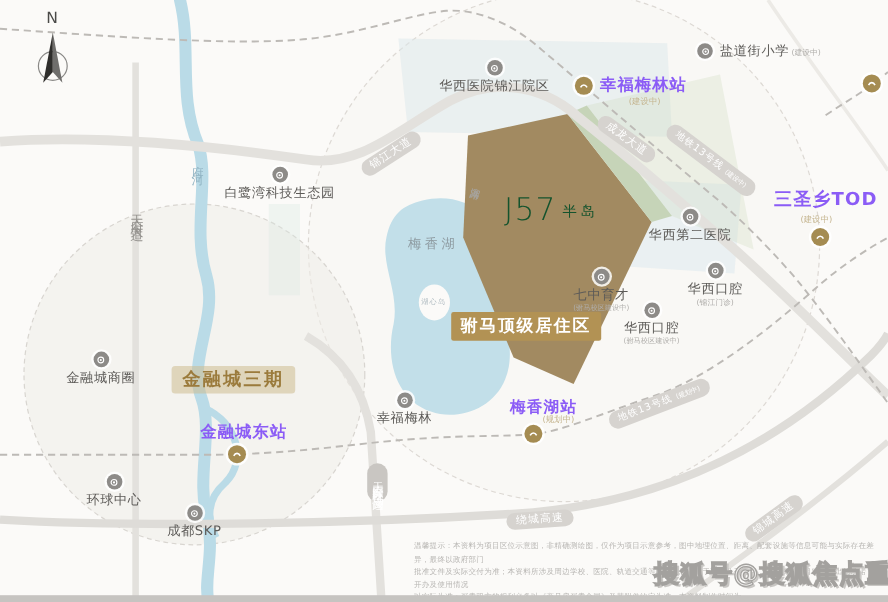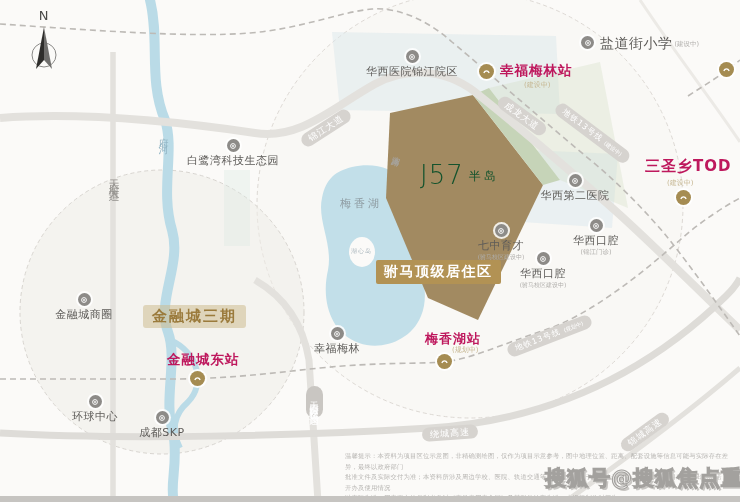--- a/index.html
+++ b/index.html
@@ -13,21 +13,21 @@
   .poi{position:absolute;display:flex;flex-direction:column;align-items:center;text-align:center;}
   .poi-icon{width:13px;height:13px;border-radius:50%;background:#8d8b88;
     box-shadow:0 0 0 2px rgba(255,255,255,.85);display:flex;align-items:center;justify-content:center;margin-bottom:3px;}
   .poi-label{font-size:11px;color:#5d5b58;letter-spacing:.5px;white-space:nowrap;line-height:12px;}
   .poi-note{font-size:6.5px;color:#b0aeab;white-space:nowrap;line-height:8px;margin-top:1px;}
   .poi-row{position:absolute;display:flex;align-items:center;}
   .poi-row .poi-icon{margin:0 6px 0 0;}
   
   .st-icon{position:absolute;width:15px;height:15px;border-radius:50%;background:#a58c52;
     box-shadow:0 0 0 2px rgba(255,255,255,.9);display:flex;align-items:center;justify-content:center;}
-  .st-label{position:absolute;font-size:13.5px;font-weight:bold;color:#be185d;letter-spacing:1px;white-space:nowrap;}
+  .st-label{position:absolute;font-size:13.5px;font-weight:bold;color:#8b5cf6;letter-spacing:1px;white-space:nowrap;}
   .st-note{position:absolute;font-size:7px;color:#c4b48e;white-space:nowrap;}
   
   .pill{position:absolute;background:#d6d3cf;color:#ffffff;border-radius:8px;
     font-size:9px;letter-spacing:1px;padding:2px 8px;white-space:nowrap;line-height:10px;}
   .pill small{font-size:5.5px;letter-spacing:0;}
   .vpill{position:absolute;background:#c9c6c2;color:#fff;border-radius:9px;
     writing-mode:vertical-rl;text-orientation:upright;font-size:9.5px;letter-spacing:2px;
     padding:8px 3px;line-height:11px;}
   .vtext{writing-mode:vertical-rl;text-orientation:upright;}
   
@@ -176,21 +176,21 @@
     <span class="poi-label">华西医院锦江院区</span>
   </div>
 
   <div class="poi-row" style="left:581px;top:36px;">
     <span class="poi-icon">
         <svg width="8" height="8" viewBox="0 0 10 10">
           <circle cx="5" cy="5" r="3" fill="none" stroke="#fff" stroke-width="1.2"></circle>
           <circle cx="5" cy="5" r="1.1" fill="#fff"></circle>
         </svg>
       </span>
-    <span class="poi-label" style="font-size:14px;">盐道街小学</span>
+    <span class="poi-label" style="font-size:11px;">盐道街小学</span>
     <span class="poi-note" style="margin:2px 0 0 2px;">(建设中)</span>
   </div>
 
   <div class="poi" style="left:515px;top:174px;width:120px;">
     <span class="poi-icon">
         <svg width="8" height="8" viewBox="0 0 10 10">
           <circle cx="5" cy="5" r="3" fill="none" stroke="#fff" stroke-width="1.2"></circle>
           <circle cx="5" cy="5" r="1.1" fill="#fff"></circle>
         </svg>
       </span>
@@ -243,21 +243,21 @@
   <div class="poi" style="left:45px;top:395px;width:100px;">
     <span class="poi-icon">
         <svg width="8" height="8" viewBox="0 0 10 10">
           <circle cx="5" cy="5" r="3" fill="none" stroke="#fff" stroke-width="1.2"></circle>
           <circle cx="5" cy="5" r="1.1" fill="#fff"></circle>
         </svg>
       </span>
     <span class="poi-label">环球中心</span>
   </div>
 
-  <div class="poi" style="left:112px;top:411px;width:100px;justify-content:flex-end;">
+  <div class="poi" style="left:112px;top:421px;width:100px;justify-content:flex-end;">
     <span class="poi-icon">
         <svg width="8" height="8" viewBox="0 0 10 10">
           <circle cx="5" cy="5" r="3" fill="none" stroke="#fff" stroke-width="1.2"></circle>
           <circle cx="5" cy="5" r="1.1" fill="#fff"></circle>
         </svg>
       </span>
     <span class="poi-label">成都SKP</span>
   </div>
 
   <div class="poi" style="left:287px;top:327px;width:100px;">

